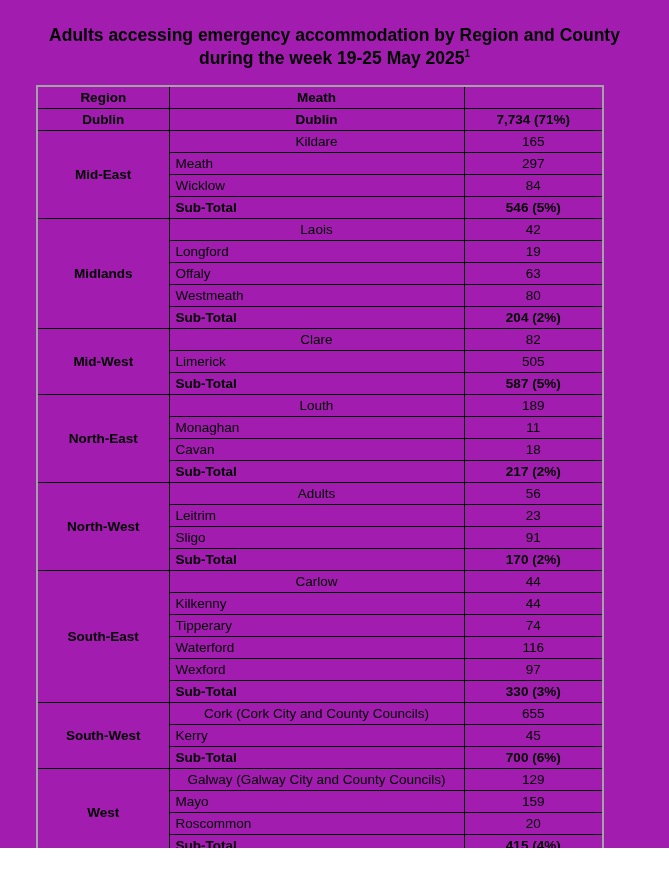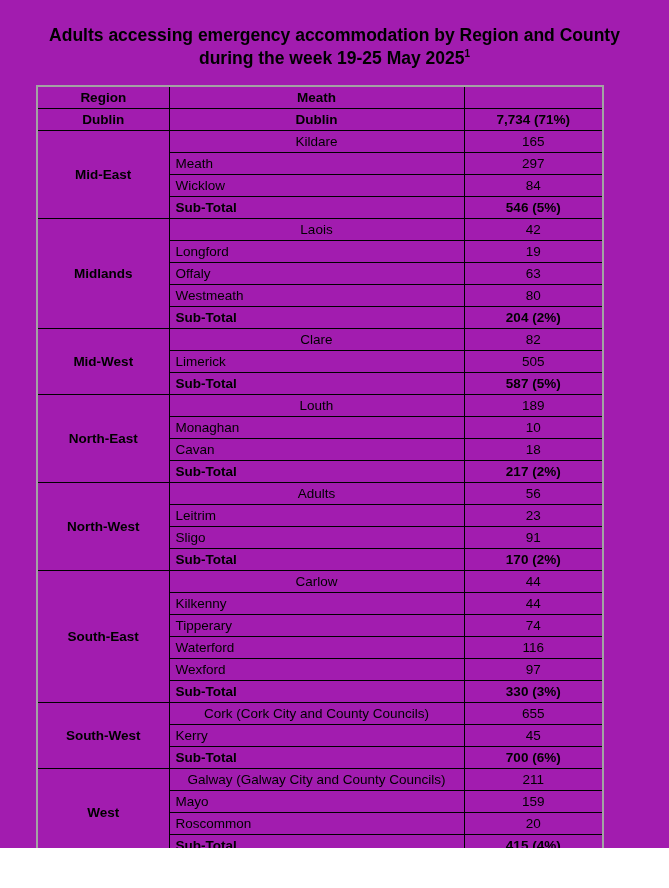--- a/index.html
+++ b/index.html
@@ -147,21 +147,21 @@
           <td class="county-cell bold">Sub-Total</td>
           <td class="value-cell bold">587 (5%)</td>
         </tr>
         <tr>
           <td class="region-cell group-start" rowspan="4">North-East</td>
           <td class="county-cell group-start">Louth</td>
           <td class="value-cell group-start">189</td>
         </tr>
         <tr>
           <td class="county-cell">Monaghan</td>
-          <td class="value-cell">10</td>
+          <td class="value-cell">11</td>
         </tr>
         <tr>
           <td class="county-cell">Cavan</td>
           <td class="value-cell">18</td>
         </tr>
         <tr>
           <td class="county-cell bold">Sub-Total</td>
           <td class="value-cell bold">217 (2%)</td>
         </tr>
         <tr>
@@ -215,21 +215,21 @@
           <td class="county-cell">Kerry</td>
           <td class="value-cell">45</td>
         </tr>
         <tr>
           <td class="county-cell bold">Sub-Total</td>
           <td class="value-cell bold">700 (6%)</td>
         </tr>
         <tr>
           <td class="region-cell group-start" rowspan="4">West</td>
           <td class="county-cell group-start">Galway (Galway City and County Councils)</td>
-          <td class="value-cell group-start">211</td>
+          <td class="value-cell group-start">129</td>
         </tr>
         <tr>
           <td class="county-cell">Mayo</td>
           <td class="value-cell">159</td>
         </tr>
         <tr>
           <td class="county-cell">Roscommon</td>
           <td class="value-cell">20</td>
         </tr>
         <tr>

